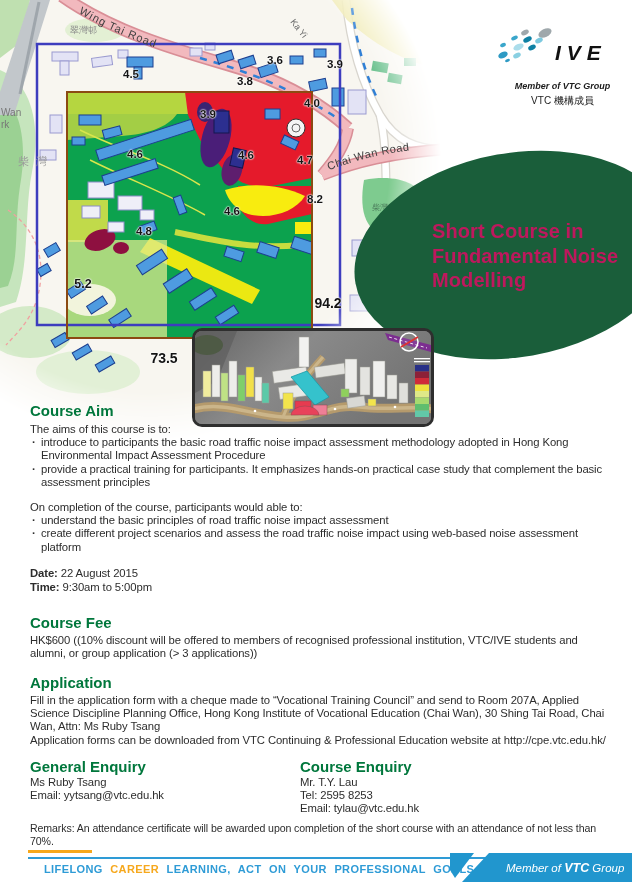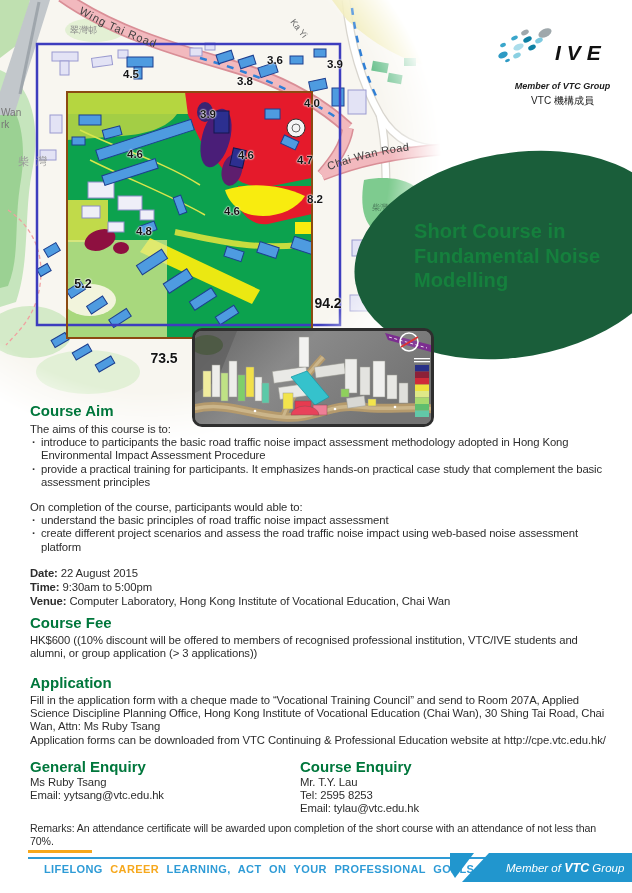--- a/index.html
+++ b/index.html
@@ -14,22 +14,22 @@
   .logo .dot{position:absolute;border-radius:50%;transform:rotate(-25deg);}
   .ive-text{position:absolute;left:60px;top:15px;font-size:21px;font-weight:700;font-style:italic;
             letter-spacing:6px;color:#111;}
   .tagline-en{position:absolute;left:0;top:55px;width:135px;text-align:center;font-size:9px;
               font-weight:700;font-style:italic;color:#1b1b1b;}
   .tagline-zh{position:absolute;left:0;top:68px;width:135px;text-align:center;font-size:10px;
               font-weight:400;color:#1b1b1b;}
   
   .hero-ellipse{position:absolute;left:353px;top:153px;width:324px;height:204px;border-radius:50%;
                 background:#1a5e3a;transform:rotate(-10deg);}
-  .hero-title{position:absolute;left:414px;top:219px;font-size:20px;line-height:24.5px;font-weight:700;
-              color:#15803d;letter-spacing:0.1px;}
+  .hero-title{position:absolute;left:432px;top:219px;font-size:20px;line-height:24.5px;font-weight:700;
+              color:#be185d;letter-spacing:0.1px;}
   
   .model3d{position:absolute;left:192px;top:328px;width:242px;height:99px;border:3px solid #2e2e2e;
            border-radius:10px;overflow:hidden;background:#7e7e7e;box-sizing:border-box;}
   
   .sec{position:absolute;left:30px;width:583px;font-size:11.3px;line-height:13.2px;letter-spacing:-0.1px;}
   .h-green{font-size:15px;line-height:18px;font-weight:700;color:#00773c;letter-spacing:0;}
   .bullet{position:relative;padding-left:11px;}
   .bullet::before{content:"\00B7";position:absolute;left:2px;font-weight:700;}
   .lbl{font-weight:700;}
   .enq-col{position:absolute;top:0;width:270px;}
@@ -363,24 +363,20 @@
 
   <div class="sec" style="top:566px;line-height:14px">
     <div>
       <span class="lbl">Date:</span>
       <span>22 August 2015</span>
     </div>
     <div>
       <span class="lbl">Time:</span>
       <span>9:30am to 5:00pm</span>
     </div>
-    <div>
-      <span class="lbl">Venue:</span>
-      <span>Computer Laboratory, Hong Kong Institute of Vocational Education, Chai Wan</span>
-    </div>
   </div>
 
   <div class="sec" style="top:614px">
     <div class="h-green" style="margin-bottom:2px">Course Fee</div>
     <div>HK$600 ((10% discount will be offered to members of recognised professional institution, VTC/IVE students and alumni, or group application (&gt; 3 applications))</div>
   </div>
 
   <div class="sec" style="top:674px">
     <div class="h-green" style="margin-bottom:2px">Application</div>
     <div>Fill in the application form with a cheque made to “Vocational Training Council” and send to Room 207A, Applied Science Discipline Planning Office, Hong Kong Institute of Vocational Education (Chai Wan), 30 Shing Tai Road, Chai Wan, Attn: Ms Ruby Tsang</div>

